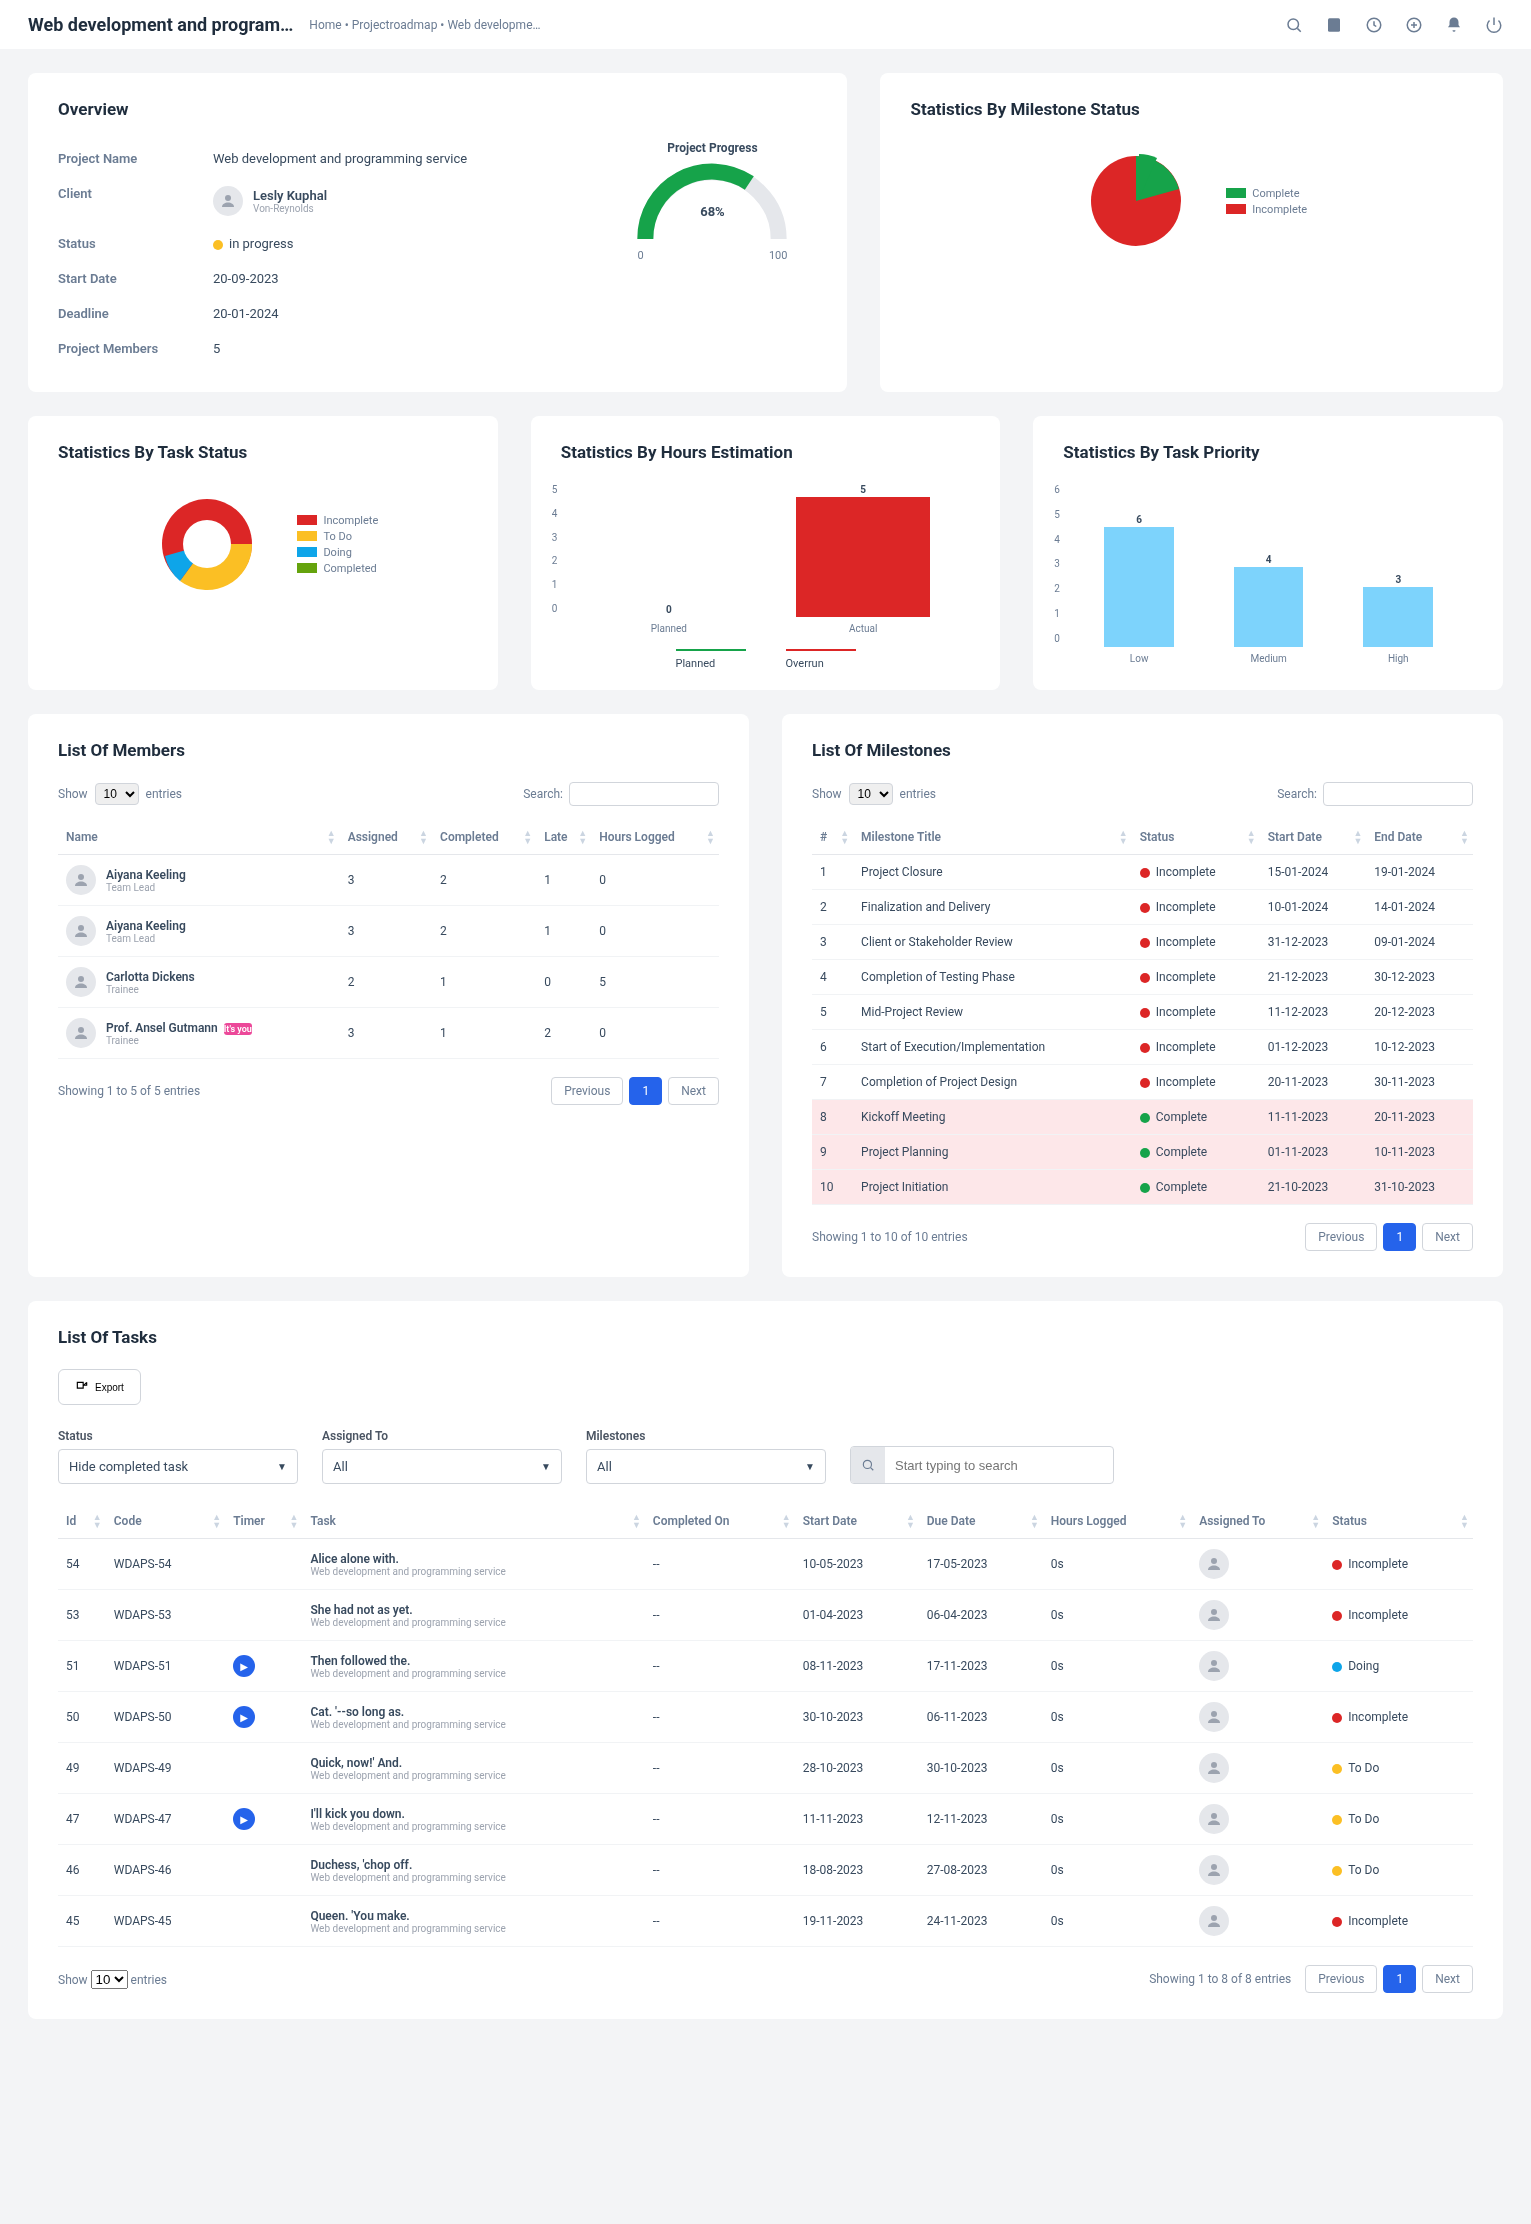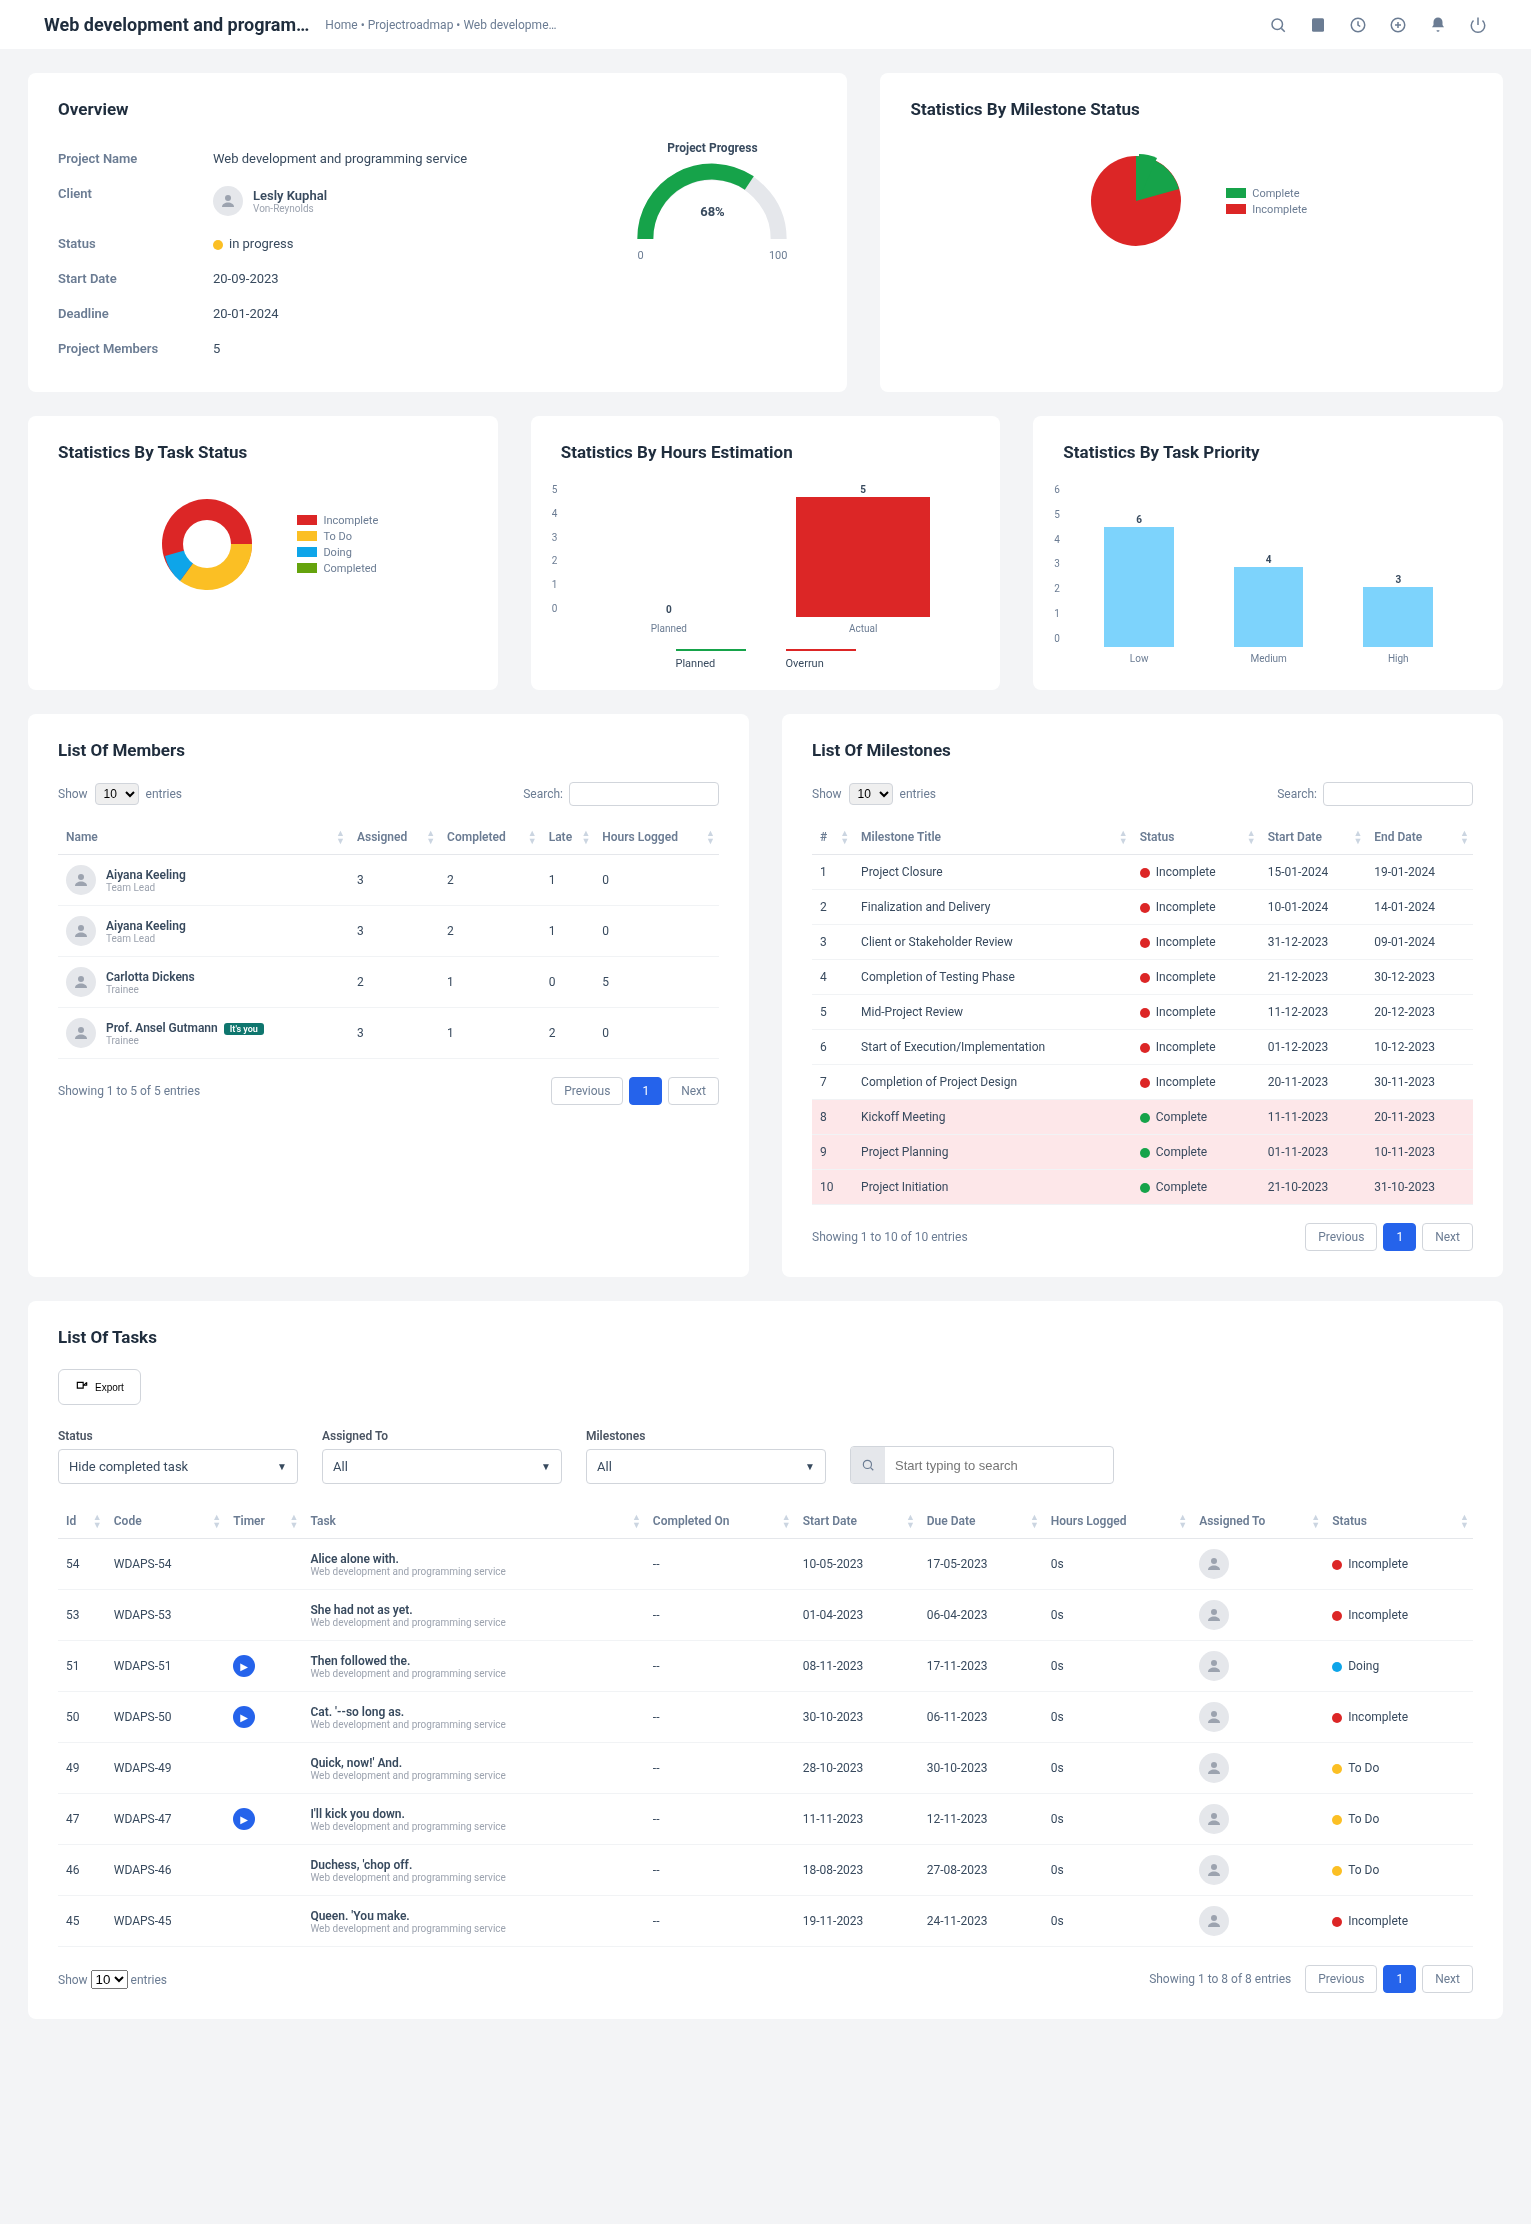--- a/index.html
+++ b/index.html
@@ -1,17 +1,17 @@
 <!DOCTYPE html>
 <html><head>
 <meta charset="utf-8">
 <style>
 * { box-sizing: border-box; margin: 0; padding: 0; }
 body { font-family: -apple-system, BlinkMacSystemFont, "Segoe UI", Roboto, sans-serif; background: #f3f4f6; color: #384a5e; font-size: 13px; }
-.topbar { background: #fff; display: flex; align-items: center; padding: 14px 44px; }
+.topbar { background: #fff; display: flex; align-items: center; padding: 14px 28px; }
 .page-title { font-size: 18px; font-weight: 700; color: #1f2d3d; max-width: 300px; overflow: hidden; text-overflow: ellipsis; white-space: nowrap; }
 .breadcrumb { margin-left: 16px; font-size: 12px; color: #6b7c93; }
 .breadcrumb a { color: #6b7c93; text-decoration: none; }
 .top-icons { margin-left: auto; display: flex; gap: 22px; color: #6b7c93; }
 .top-icons svg { width: 18px; height: 18px; cursor: pointer; }
 .container { padding: 24px 28px; display: flex; flex-direction: column; gap: 24px; }
 .row { display: flex; gap: 33px; }
 .card { background: #fff; border-radius: 8px; padding: 26px 30px; flex: 1; }
 .card h2 { font-size: 17px; font-weight: 700; color: #1f2d3d; margin-bottom: 22px; }
 .overview-body { display: flex; gap: 50px; }
@@ -48,21 +48,21 @@
 .dt-controls { display: flex; justify-content: space-between; align-items: center; margin-bottom: 14px; font-size: 12px; color: #6b7c93; }
 .dt-controls select { border: 1px solid #d1d5db; border-radius: 4px; padding: 2px 4px; font-size: 12px; margin: 0 4px; }
 .dt-controls input { border: 1px solid #d1d5db; border-radius: 4px; padding: 4px 6px; font-size: 12px; margin-left: 6px; width: 150px; }
 table.dt { width: 100%; border-collapse: collapse; font-size: 12px; }
 table.dt th { text-align: left; color: #6b7c93; font-weight: 600; padding: 10px 8px; border-bottom: 1px solid #e5e7eb; position: relative; }
 table.dt th .sort { position: absolute; right: 4px; top: 50%; transform: translateY(-50%); font-size: 9px; color: #cbd5e1; line-height: 8px; }
 table.dt td { padding: 10px 8px; border-bottom: 1px solid #f1f3f5; vertical-align: middle; color: #384a5e; }
 .member-cell { display: flex; align-items: center; }
 .member-cell .nm { font-weight: 600; font-size: 12px; }
 .member-cell .rl { font-size: 10px; color: #9ca3af; }
-.badge-you { background: #0f766e; color: #fff; font-size: 9px; padding: 1px 6px; border-radius: 3px; margin-left: 6px; }
+.badge-you { background: #ec4899; color: #fff; font-size: 9px; padding: 1px 0; border-radius: 3px; margin-left: 6px; }
 .dt-footer { display: flex; justify-content: space-between; align-items: center; margin-top: 18px; font-size: 12px; color: #6b7c93; }
 .pager { display: flex; gap: 6px; }
 .pager .pg { border: 1px solid #d1d5db; border-radius: 4px; padding: 6px 12px; font-size: 12px; cursor: pointer; background: #fff; }
 .pager .pg.active { background: #2563eb; color: #fff; border-color: #2563eb; }
 tr.hl td { background: #fde7e9; }
 .export-btn { border: 1px solid #d1d5db; background: #fff; border-radius: 6px; padding: 10px 16px; font-size: 10px; cursor: pointer; display: inline-flex; align-items: center; gap: 6px; margin-bottom: 24px; }
 .filters { display: flex; gap: 24px; margin-bottom: 20px; flex-wrap: wrap; }
 .filter { display: flex; flex-direction: column; gap: 6px; width: 240px; }
 .filter label { font-size: 12px; color: #4b5563; font-weight: 600; }
 .filter .sel { border: 1px solid #d1d5db; border-radius: 4px; padding: 9px 10px; font-size: 13px; display: flex; justify-content: space-between; align-items: center; cursor: pointer; }

